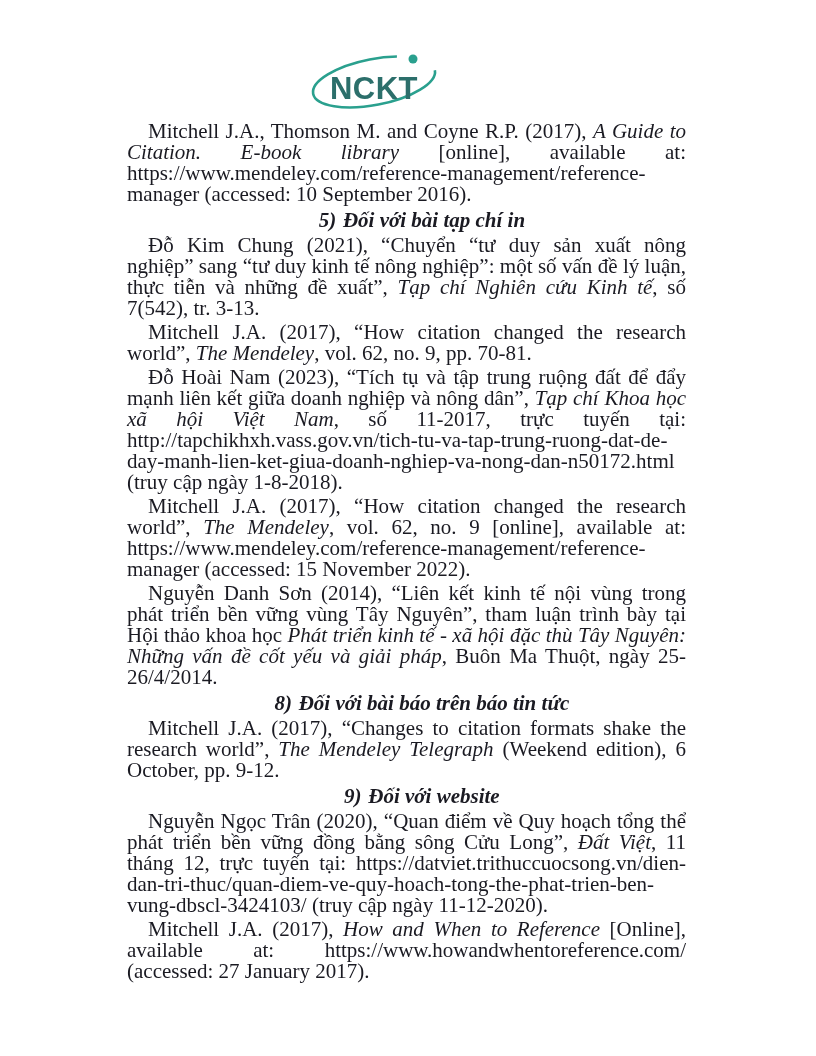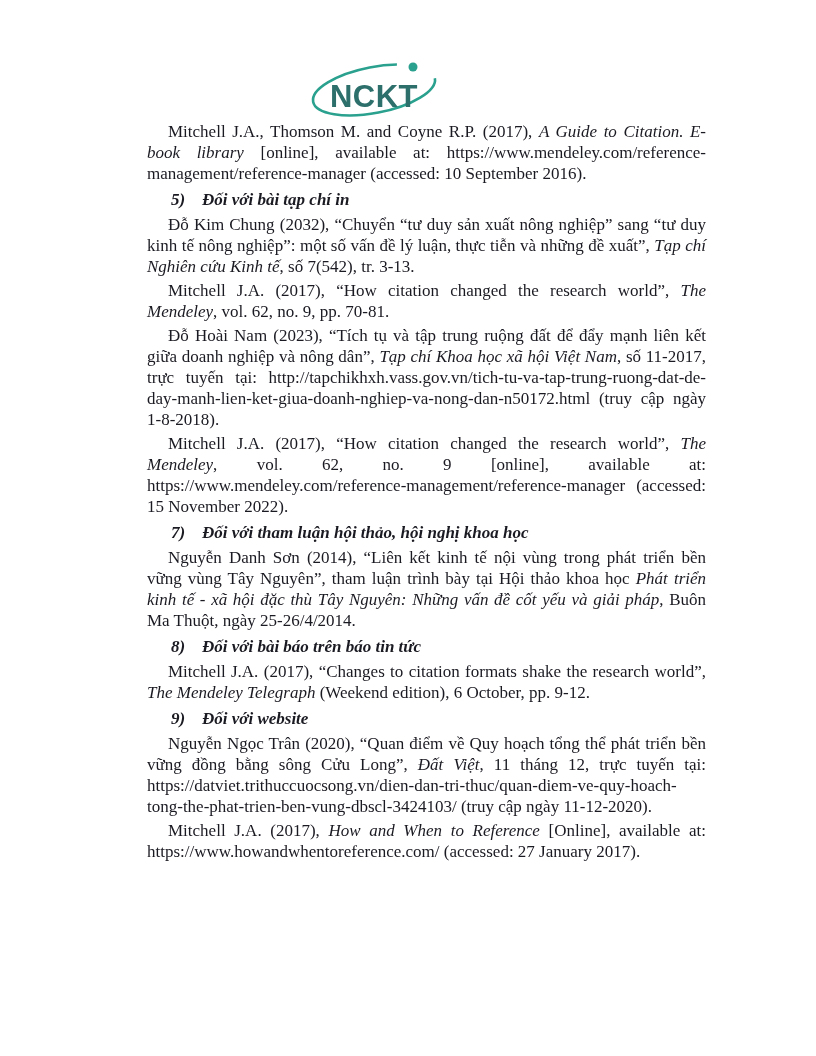--- a/index.html
+++ b/index.html
@@ -4,34 +4,34 @@
 <style>
   html,body{margin:0;padding:0;background:#ffffff;}
   body{
     width:816px;height:1056px;position:relative;
     font-family:"Liberation Serif","DejaVu Serif",serif;
     color:#1a1a22;
     -webkit-font-smoothing:antialiased;
   }
   .page{position:absolute;inset:0;background:#ffffff;}
   .logo-wrap{
-    position:absolute;top:56px;left:0;width:748px;
+    position:absolute;top:48px;left:0;width:748px;
     display:flex;justify-content:center;text-align:right;
   }
   .logo{position:relative;width:150px;height:66px;}
   .content{
-    position:absolute;top:121px;left:147px;width:559px;
-    font-size:17px;line-height:21px;text-align:justify;
+    position:absolute;top:121px;left:127px;width:559px;
+    font-size:21px;line-height:21px;text-align:justify;
   }
   .content p{margin:0 0 3px 0;text-indent:21px;}
   .content p.heading{
     margin:5px 0 4px 0;
     font-weight:bold;font-style:italic;
     text-indent:0;padding-left:24px;
-    text-align:left;
+    text-align:center;
   }
   .heading .h-num{display:inline-block;width:31px;font-style:italic;}
   .it{font-style:italic;}
 </style>
 </head>
 <body>
 
 <div class="page">
 
   <div class="logo-wrap">
@@ -42,25 +42,24 @@
         </g>
         <circle cx="114" cy="11" r="4.5" fill="#2aa08e"></circle>
         <text x="75" y="51" text-anchor="middle" font-family="Liberation Sans, DejaVu Sans, sans-serif" font-weight="bold" font-size="31" letter-spacing="0.5" fill="#2c6f6b">NCKT</text>
       </svg>
     </div>
   </div>
 
   <div class="content" id="doc-content">
       <p><span>Mitchell J.A., Thomson M. and Coyne R.P. (2017), </span><span class="it">A Guide to Citation. E-book library</span><span> [online], available at: https://www.mendeley.com/reference-management/reference-manager (accessed: 10 September 2016).</span></p>
       <p class="heading"><span class="h-num">5)</span><span>Đối với bài tạp chí in</span></p>
-      <p><span>Đỗ Kim Chung (2032), “Chuyển “tư duy sản xuất nông nghiệp” sang “tư duy kinh tế nông nghiệp”: một số vấn đề lý luận, thực tiễn và những đề xuất”, </span><span class="it">Tạp chí Nghiên cứu Kinh tế</span><span>, số 7(542), tr. 3-13.</span></p>
+      <p><span>Đỗ Kim Chung (2021), “Chuyển “tư duy sản xuất nông nghiệp” sang “tư duy kinh tế nông nghiệp”: một số vấn đề lý luận, thực tiễn và những đề xuất”, </span><span class="it">Tạp chí Nghiên cứu Kinh tế</span><span>, số 7(542), tr. 3-13.</span></p>
       <p><span>Mitchell J.A. (2017), “How citation changed the research world”, </span><span class="it">The Mendeley</span><span>, vol. 62, no. 9, pp. 70-81.</span></p>
       <p><span>Đỗ Hoài Nam (2023), “Tích tụ và tập trung ruộng đất để đẩy mạnh liên kết giữa doanh nghiệp và nông dân”, </span><span class="it">Tạp chí Khoa học xã hội Việt Nam</span><span>, số 11-2017, trực tuyến tại: http://tapchikhxh.vass.gov.vn/tich-tu-va-tap-trung-ruong-dat-de-day-manh-lien-ket-giua-doanh-nghiep-va-nong-dan-n50172.html (truy cập ngày 1-8-2018).</span></p>
       <p><span>Mitchell J.A. (2017), “How citation changed the research world”, </span><span class="it">The Mendeley</span><span>, vol. 62, no. 9 [online], available at: https://www.mendeley.com/reference-management/reference-manager (accessed: 15 November 2022).</span></p>
-      <p class="heading"><span class="h-num">7)</span><span>Đối với tham luận hội thảo, hội nghị khoa học</span></p>
       <p><span>Nguyễn Danh Sơn (2014), “Liên kết kinh tế nội vùng trong phát triển bền vững vùng Tây Nguyên”, tham luận trình bày tại Hội thảo khoa học </span><span class="it">Phát triển kinh tế - xã hội đặc thù Tây Nguyên: Những vấn đề cốt yếu và giải pháp</span><span>, Buôn Ma Thuột, ngày 25-26/4/2014.</span></p>
       <p class="heading"><span class="h-num">8)</span><span>Đối với bài báo trên báo tin tức</span></p>
       <p><span>Mitchell J.A. (2017), “Changes to citation formats shake the research world”, </span><span class="it">The Mendeley Telegraph</span><span> (Weekend edition), 6 October, pp. 9-12.</span></p>
       <p class="heading"><span class="h-num">9)</span><span>Đối với website</span></p>
       <p><span>Nguyễn Ngọc Trân (2020), “Quan điểm về Quy hoạch tổng thể phát triển bền vững đồng bằng sông Cửu Long”, </span><span class="it">Đất Việt</span><span>, 11 tháng 12, trực tuyến tại: https://datviet.trithuccuocsong.vn/dien-dan-tri-thuc/quan-diem-ve-quy-hoach-tong-the-phat-trien-ben-vung-dbscl-3424103/ (truy cập ngày 11-12-2020).</span></p>
       <p><span>Mitchell J.A. (2017), </span><span class="it">How and When to Reference</span><span> [Online], available at: https://www.howandwhentoreference.com/ (accessed: 27 January 2017).</span></p>
     </div>
 
 </div>
 

